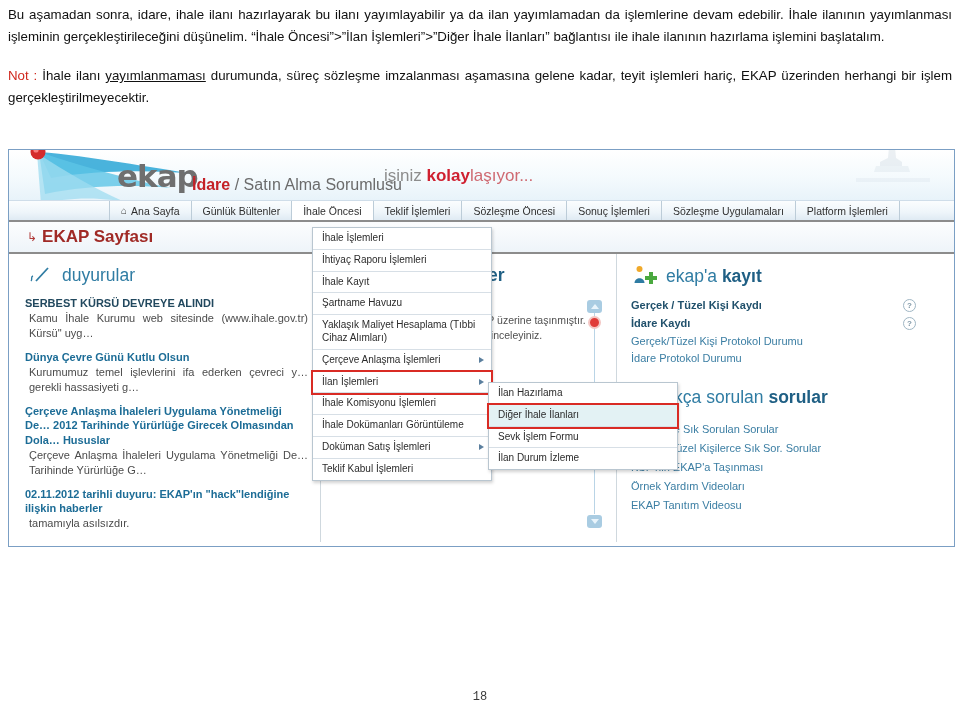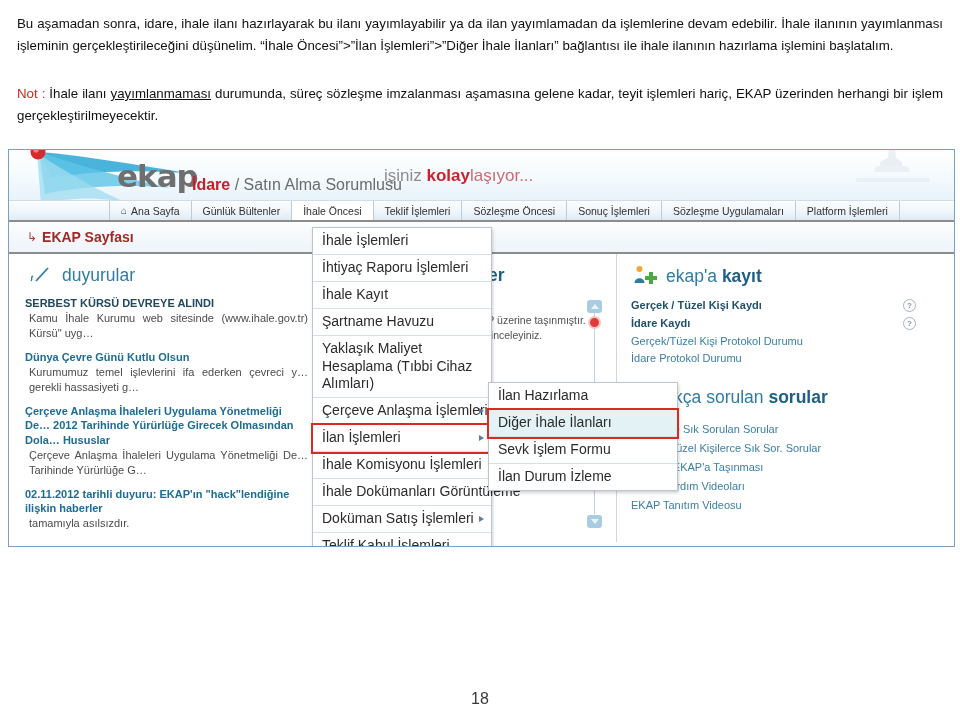--- a/index.html
+++ b/index.html
@@ -14,21 +14,21 @@
 
   
   .doc{
     position:absolute; left:8px; top:0px; width:944px;
   }
   .para{
     font-size:13.3px;
     line-height:1.62;
     text-align:justify;
     color:#111;
-    margin:9px;
+    margin:0;
     padding:11px 0 0 0;
   }
   .para.p1{ padding-top:4px; }
   .para.p2{ padding-top:18px; }
   .red{ color:#d0281e; }
   .uline{ text-decoration:underline; }
 
   
   .shot{
     position:absolute;
@@ -106,21 +106,21 @@
     background:linear-gradient(to bottom,#fcfdfe,#eef4f9);
     border-bottom:2px solid #8c8c8c;
     display:flex; align-items:center;
     padding-left:18px;
     box-sizing:border-box;
   }
   .crumb-arrow{
     color:#b03a38; font-size:12px; margin-right:7px; letter-spacing:-2px;
   }
   .crumb-title{
-    color:#a02a26; font-size:14px; font-weight:bold;
+    color:#a02a26; font-size:17px; font-weight:bold;
   }
 
   .cols{ display:flex; height:288px;justify-content:flex-end; }
   .col{ position:relative; box-sizing:border-box; padding:10px 12px 0 14px; }
   .col-left{ width:310px; border-right:1px solid #cfd8de; }
   .col-mid{ width:296px; border-right:1px solid #cfd8de; }
   .col-right{ width:337px; }
 
   .colhead{
     display:flex; align-items:center; gap:9px;
@@ -161,21 +161,21 @@
     position:absolute;
     background:#ffffff;
     border:1px solid #b9c6d0;
     box-shadow:1px 2px 3px rgba(0,0,0,.18);
     z-index:20;
   }
   .menu-main{ left:303px; top:77px; width:178px; }
   .menu-sub{ left:479px; top:232px; width:188px; }
   .mi{
     position:relative;
-    font-size:14px;
+    font-size:10px;
     color:#2b2b2b;
     padding:4px 14px 4px 9px;
     border-bottom:1px solid #d7dfe6;
     line-height:1.28;
     white-space:nowrap;
     background:#ffffff;
   }
   .mi:last-child{ border-bottom:none; }
   .mi.wrap{ white-space:normal; }
   .mi .car{
@@ -207,22 +207,22 @@
   .vsb .dot{
     position:absolute; left:1px; top:16px;
     width:13px;height:13px;border-radius:50%;
     background:#e03b38; border:2px solid #f3c6c3;
     box-sizing:border-box;
   }
 
   
   .pagenum{
     position:absolute; left:0; right:0; top:690px;
-    text-align:center; font-size:16px; color:#3a3a3a;
-    font-family:Liberation Sans, sans-serif;
+    text-align:center; font-size:12px; color:#3a3a3a;
+    font-family:Liberation Mono, monospace;
   }
 </style>
 </head>
 <body>
 
 <div class="doc">
   <p class="para p1">Bu aşamadan sonra, idare, ihale ilanı hazırlayarak bu ilanı yayımlayabilir ya da ilan yayımlamadan da işlemlerine devam edebilir. İhale ilanının yayımlanması işleminin gerçekleştirileceğini düşünelim. “İhale Öncesi”&gt;”İlan İşlemleri”&gt;”Diğer İhale İlanları” bağlantısı ile ihale ilanının hazırlama işlemini başlatalım.</p>
   <p class="para p2"><span class="red">Not :</span><span> İhale ilanı </span><span class="uline">yayımlanmaması</span><span> durumunda, süreç sözleşme imzalanması aşamasına gelene kadar, teyit işlemleri hariç, EKAP üzerinden herhangi bir işlem gerçekleştirilmeyecektir.</span></p>
 </div>
 

